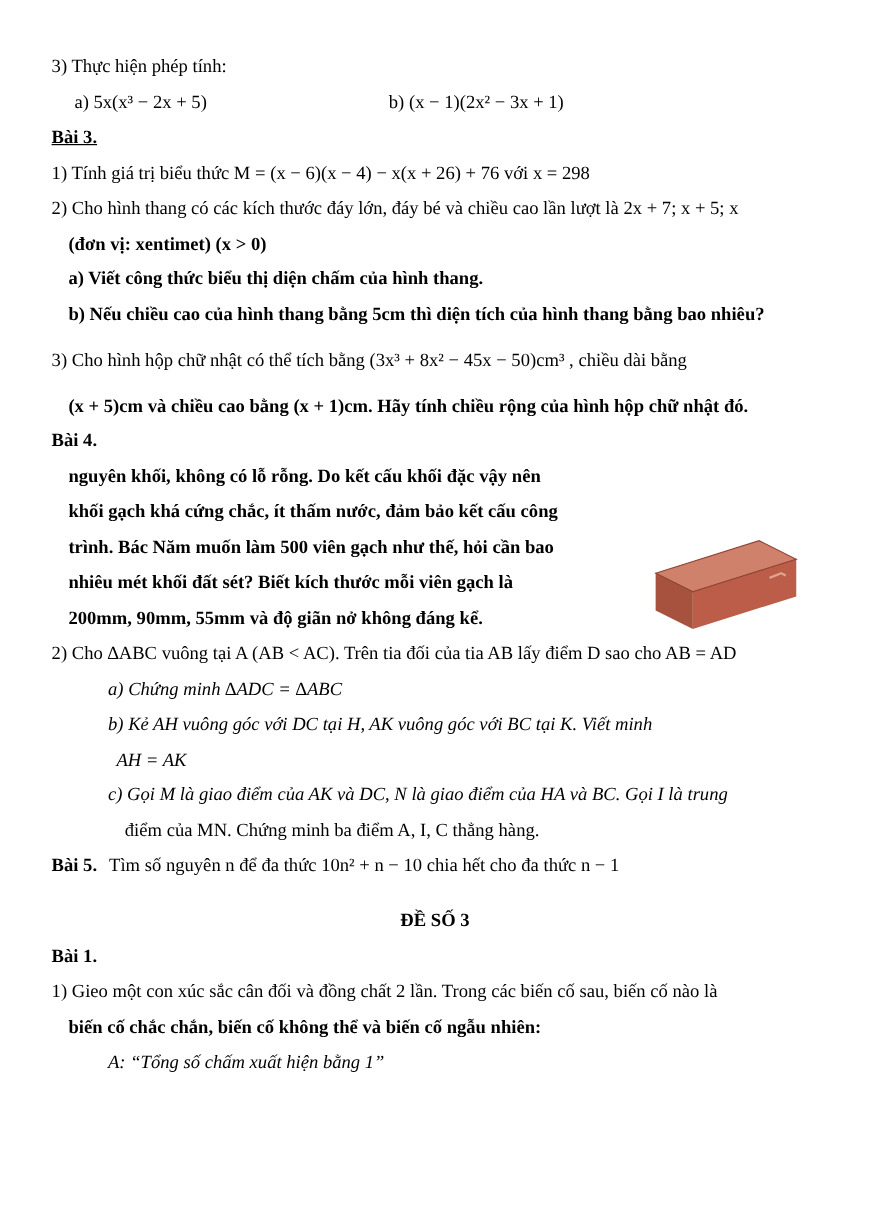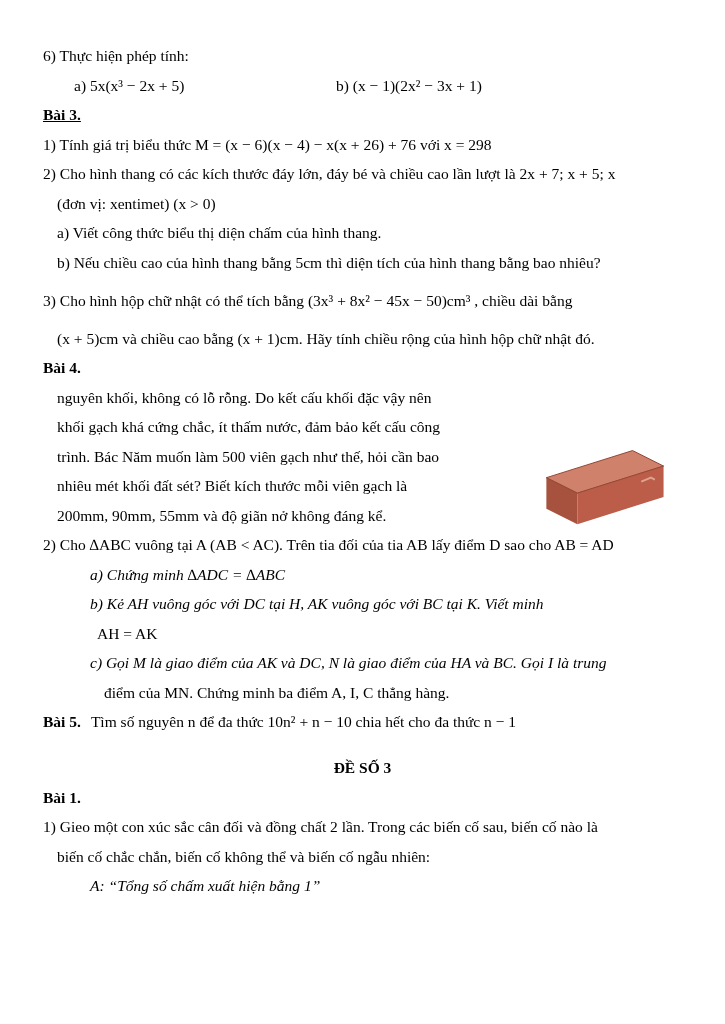--- a/index.html
+++ b/index.html
@@ -11,41 +11,41 @@
     color:#000000;
     font-family:"Liberation Serif", serif;
     font-size:15.5px;
     box-sizing:border-box;
     padding:46px 43px 0 43px;
     overflow:hidden;
   }
   .line { line-height:20px; margin-bottom:9.5px; white-space:nowrap; }
   .b { font-weight:700; }
   .lbl { font-weight:700; margin-right:10px; }
-  .ind1 { padding-left:14px; }
+  .ind1 { padding-left:14px;font-weight:bold; }
   .ind2 { padding-left:47px;font-style:italic; }
-  .ind3 { padding-left:54px; }
+  .ind3 { padding-left:54px;font-style:italic; }
   .ind4 { padding-left:61px; }
   .center { text-align:center; }
   .mt2 { margin-top:2px; } .mt4 { margin-top:4px; } .mt5 { margin-top:5px; }
   .mt6 { margin-top:4px;text-decoration:underline; } .mt8 { margin-top:18px; } .mt26 { margin-top:26px; }
   .cols { display:flex; }
-  .cols .c1 { margin-left:31px; width:262px; }
+  .cols .c1 { margin-left:19px; width:262px; }
   .brick {
     position:absolute;
     top:437px; right:58px;
     width:127px; height:92px;
   }
 </style>
 </head>
 <body>
 
 <div class="page">
 
-  <div class="line">6) Thực hiện phép tính:</div>
+  <div class="line">3) Thực hiện phép tính:</div>
 
   <div class="line cols">
     <span class="c1">a) 5x(x³ − 2x + 5)</span>
     <span>b) (x − 1)(2x² − 3x + 1)</span>
   </div>
 
   <div class="line b mt6">Bài 3.</div>
   <div class="line">1) Tính giá trị biểu thức  M = (x − 6)(x − 4) − x(x + 26) + 76  với x = 298</div>
   <div class="line">2) Cho hình thang có các kích thước đáy lớn, đáy bé và chiều cao lần lượt là  2x + 7; x + 5; x</div>
   <div class="line ind1">(đơn vị: xentimet) (x &gt; 0)</div>

